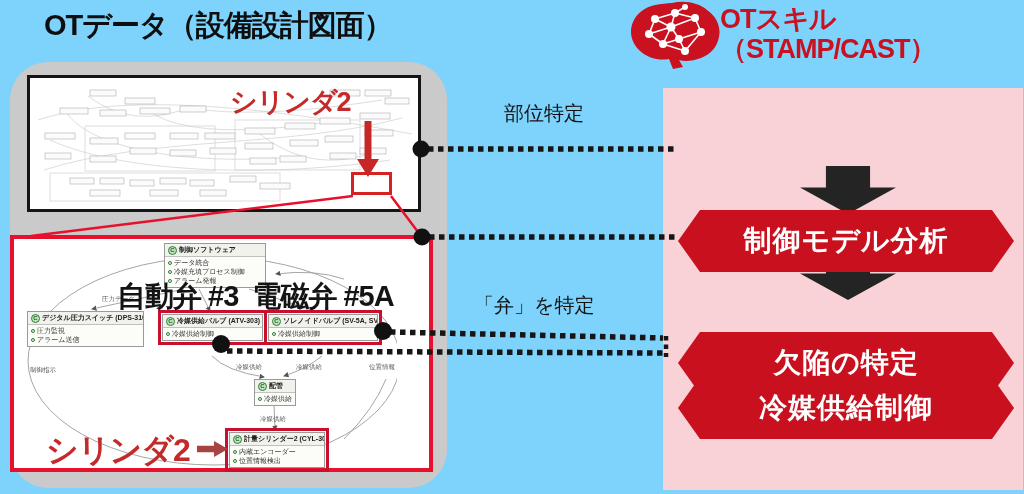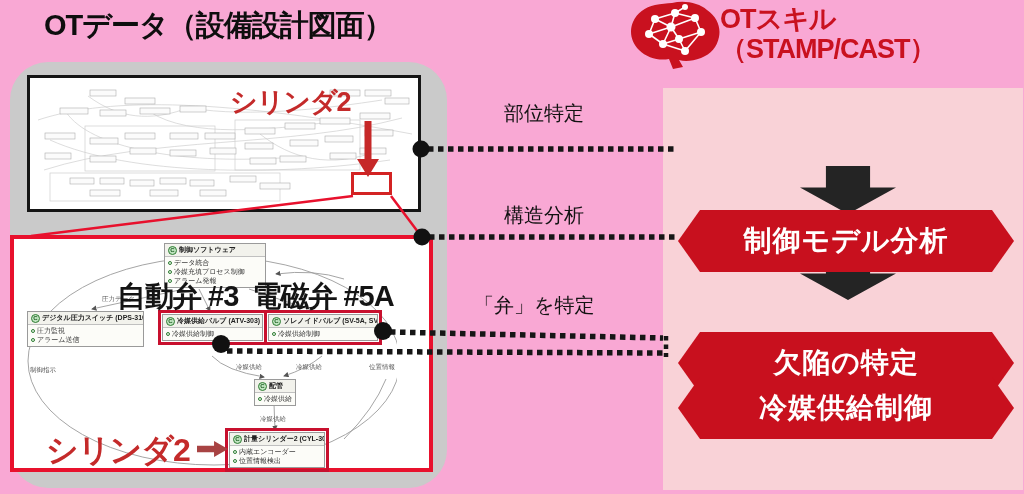--- a/index.html
+++ b/index.html
@@ -1,17 +1,17 @@
 <!DOCTYPE html>
 <html><head>
 <meta charset="utf-8">
 <style>
   * { box-sizing: border-box; }
   body { margin:0; background:#fff; font-family:"Liberation Sans","DejaVu Sans",sans-serif; }
-  .canvas { position:relative; width:1024px; height:494px; background:#f9a8d4; overflow:hidden; }
+  .canvas { position:relative; width:1024px; height:494px; background:#7dd3fc; overflow:hidden; }
 
   
   .left-title { position:absolute; left:44px; top:6px; font-size:29px; font-weight:800; color:#0e0e0e; letter-spacing:-1px; }
   .gray-bg { position:absolute; left:10px; top:62px; width:437px; height:426px; background:#cacaca; border-radius:38px; }
   .frame { position:absolute; left:27px; top:75px; width:394px; height:137px; background:#fff; border:3px solid #151515; }
   .frame svg { position:absolute; left:0; top:0; }
   .callout-top { position:absolute; left:230px; top:84px; font-size:27px; font-weight:800; color:#c42a2a; letter-spacing:-1px; }
   .red-rect { position:absolute; left:351px; top:172px; width:41px; height:23px; border:3px solid #d32323; }
 
   .zoom-box { position:absolute; left:10px; top:235px; width:423px; height:237px; background:#fff; border:4px solid #e8112d; }
@@ -243,21 +243,20 @@
     <div class="elabel" style="left:222px;top:124px;">冷媒供給</div>
     <div class="elabel" style="left:282px;top:124px;">冷媒供給</div>
     <div class="elabel" style="left:355px;top:124px;">位置情報</div>
     <div class="elabel" style="left:246px;top:176px;">冷媒供給</div>
 
     <div class="callout-bottom">シリンダ2</div>
     <div class="small-red-arrow"></div>
   </div>
 
   <div class="clabel" style="left:504px;top:100px;text-align:center;">部位特定</div>
-  <div class="clabel" style="left:504px;top:202px;">構造分析</div>
   <div class="clabel" style="left:474px;top:292px;">「弁」を特定</div>
 
   <svg class="brain" width="96" height="68" viewBox="0 0 96 68">
     <path fill="#c9111f" d="M45,2 C58,-1 72,2 80,9 C90,16 94,26 92,36 C90,46 84,53 74,57 C66,60 58,61 52,59 L56,66 L46,68 L42,58 C32,60 20,57 12,49 C4,41 2,30 6,21 C10,12 18,6 28,4 C34,2.5 40,2.5 45,2 Z"></path>
     <g stroke="#fff" stroke-width="1.6" fill="none">
       <path d="M28,18 L48,12 M48,12 L68,17 M28,18 L22,33 M28,18 L44,26 M48,12 L44,26 M68,17 L44,26 M68,17 L74,31 M22,33 L44,26 M22,33 L36,43 M44,26 L52,38 M44,26 L36,43 M74,31 L52,38 M36,43 L52,38 M52,38 L58,50 M36,43 L58,50 M74,31 L58,50 M48,12 L58,6"></path>
     </g>
     <g fill="#fff">
       <circle cx="28" cy="18" r="4"></circle>
         <circle cx="48" cy="12" r="4"></circle>

